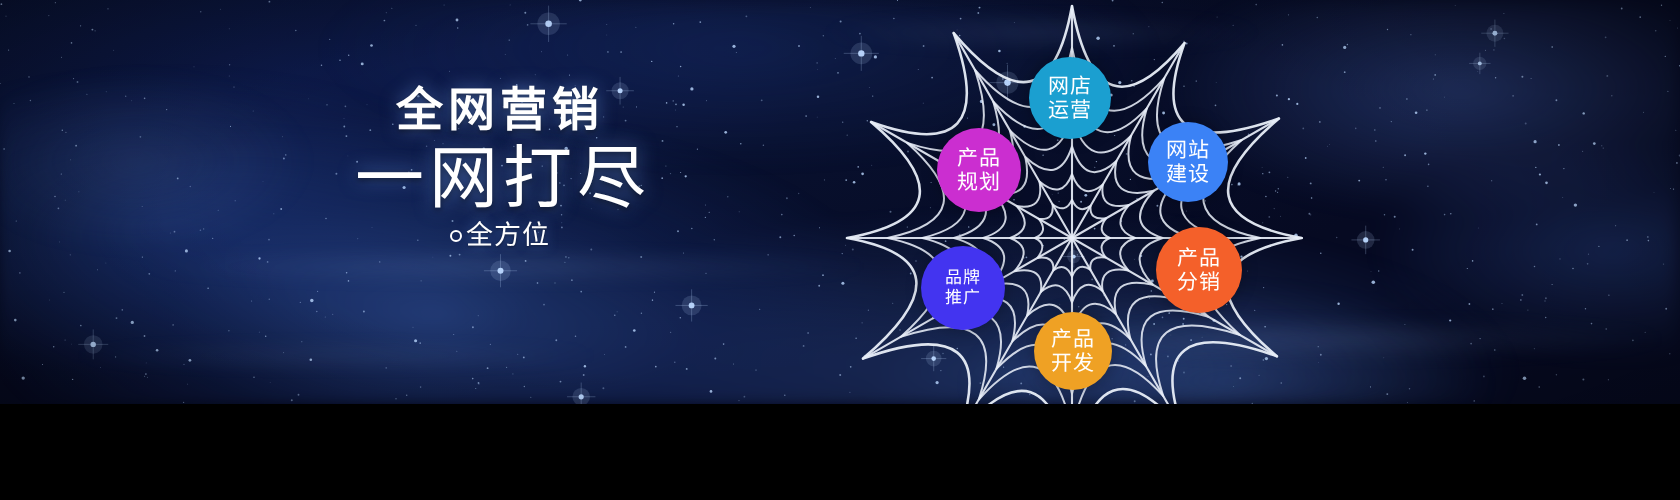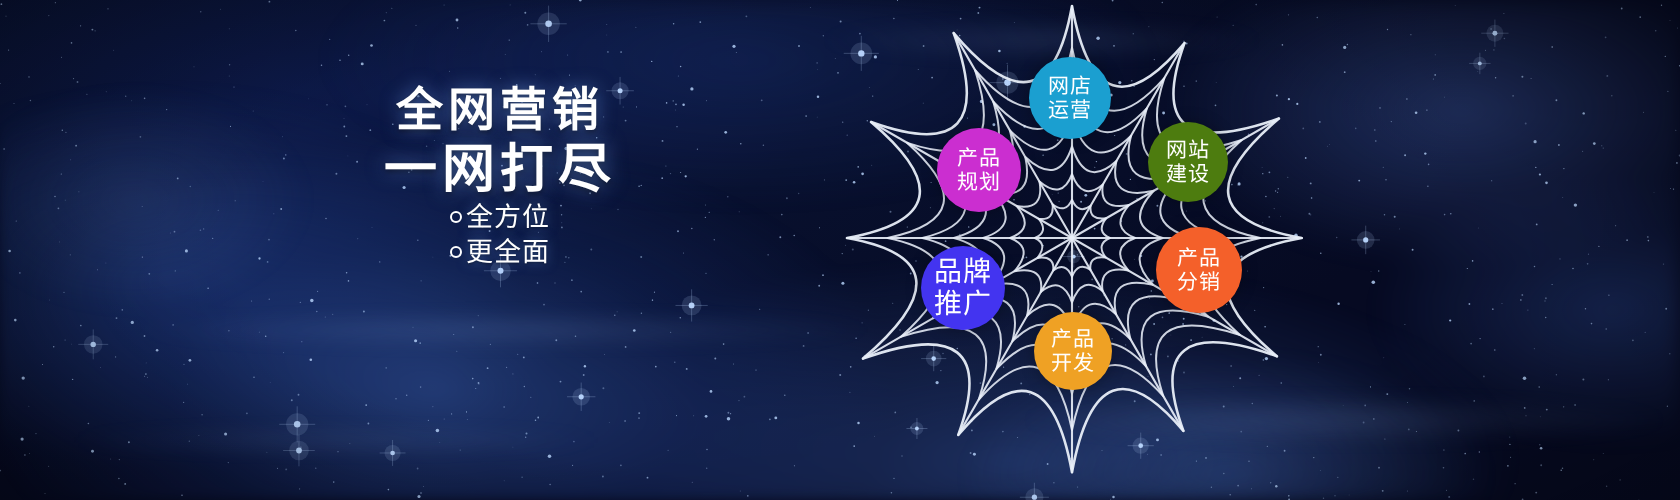--- a/index.html
+++ b/index.html
@@ -2,21 +2,21 @@
 <html lang="zh-CN"><head>
 <meta charset="utf-8">
 <title>全网营销 一网打尽</title>
 <style>
   html,body{margin:0;padding:0;background:#000;}
   *{box-sizing:border-box;}
 
   .banner{
     position:relative;
     width:1680px;
-    height:500px;
+    height:404px;
     overflow:hidden;
     font-family:"Liberation Sans","DejaVu Sans",sans-serif;
     background:#070d2a;
   }
 
   
   .bg-base{
     position:absolute; inset:0;
     background:
       radial-gradient(ellipse 70% 80% at 18% 18%, #0d1a4a 0%, #08102e 45%, #060a22 100%),
@@ -68,22 +68,22 @@
   .title-line1{
     font-size:47px;
     font-weight:bold;
     color:#ffffff;
     letter-spacing:5px;
     line-height:1.12;
     text-shadow:0 0 18px rgba(120,170,255,0.55), 0 2px 5px rgba(0,0,0,0.65);
     white-space:nowrap;
   }
   .title-line2{
-    font-size:53px;
-    font-weight:bold;
+    font-size:69px;
+    font-weight:normal;
     color:#ffffff;
     letter-spacing:5px;
     line-height:1.15;
     margin-top:2px;
     text-shadow:0 0 20px rgba(120,170,255,0.6), 0 2px 6px rgba(0,0,0,0.7);
     white-space:nowrap;
   }
   .sub-rows{}
   .sub-row{
     display:flex;
@@ -1106,24 +1106,20 @@
     <div class="title-line2">一网打尽</div>
 
     <div class="sub-rows">
       <div class="sub-row">
         <div class="sub-item">
           <span class="bullet"></span>
           <span>全方位</span>
         </div>
       </div>
       <div class="sub-row">
-        <div class="sub-item">
-          <span class="bullet"></span>
-          <span>更全面</span>
-        </div>
       </div>
     </div>
   </div>
 
   <div class="web-wrap">
     <svg class="web-svg" id="web-svg" viewBox="0 0 470 480" aria-hidden="true">
         <g fill="none" stroke="#e8eef8" stroke-linecap="round" stroke-linejoin="round">
           <path d="M302.0,248.0 L302.0,16.0" stroke-width="2.1" opacity="0.92"></path>
           <path d="M302.0,248.0 L414.5,53.1" stroke-width="2.1" opacity="0.92"></path>
           <path d="M302.0,248.0 L508.9,128.5" stroke-width="2.1" opacity="0.92"></path>
@@ -1149,29 +1145,29 @@
 
   <div class="nodes" id="nodes">
       <div class="node" style="left: 1029px; top: 57px; width: 82px; height: 82px; background: rgb(27, 159, 208); font-size: 21px;">
         <span>网店</span>
         <span>运营</span>
       </div>
       <div class="node" style="left: 937px; top: 128px; width: 84px; height: 84px; background: rgb(203, 46, 208); font-size: 21px;">
         <span>产品</span>
         <span>规划</span>
       </div>
-      <div class="node" style="left: 1148px; top: 122px; width: 80px; height: 80px; background: #4d7c0f; font-size: 21px;">
+      <div class="node" style="left: 1148px; top: 122px; width: 80px; height: 80px; background: #3b82f6; font-size: 21px;">
         <span>网站</span>
         <span>建设</span>
       </div>
       <div class="node" style="left: 1156px; top: 227px; width: 86px; height: 86px; background: rgb(244, 96, 42); font-size: 21px;">
         <span>产品</span>
         <span>分销</span>
       </div>
-      <div class="node" style="left: 921px; top: 246px; width: 84px; height: 84px; background: rgb(67, 52, 240); font-size: 28px;">
+      <div class="node" style="left: 921px; top: 246px; width: 84px; height: 84px; background: rgb(67, 52, 240); font-size: 17px;">
         <span>品牌</span>
         <span>推广</span>
       </div>
       <div class="node" style="left: 1034px; top: 312px; width: 78px; height: 78px; background: rgb(239, 161, 36); font-size: 21px;">
         <span>产品</span>
         <span>开发</span>
       </div>
     </div>
 
 </div>

